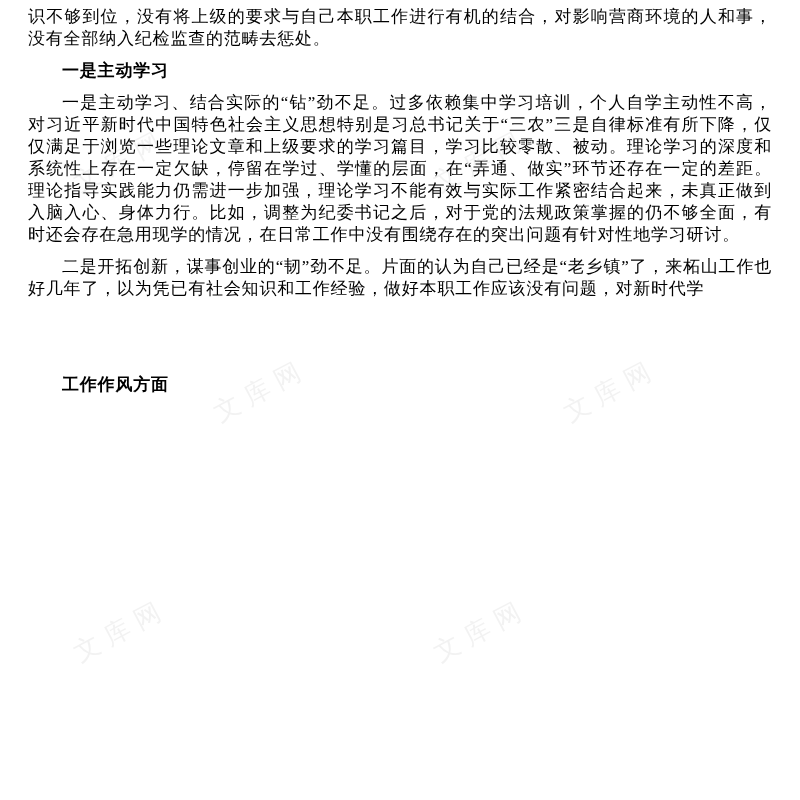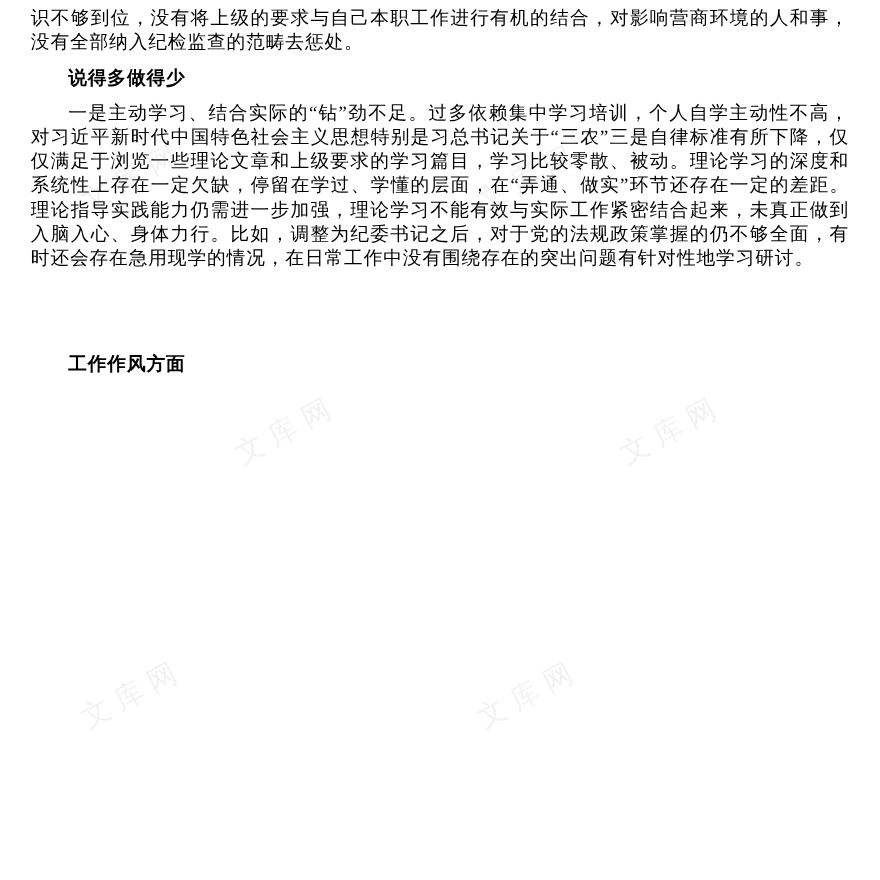--- a/index.html
+++ b/index.html
@@ -72,23 +72,24 @@
   <span class="watermark wm2">文库网</span>
   <span class="watermark wm3">文库网</span>
   <span class="watermark wm4">文库网</span>
   <span class="watermark wm5">文库网</span>
   <span class="watermark wm6">文库网</span>
 
   <p class="para cont">识不够到位，没有将上级的要求与自己本职工作进行有机的结合，对影响营商环境的人和事，没有全部纳入纪检监查的范畴去惩处。</p>
 
 
 
-  <p class="heading">说得多做得少</p>
+  <p class="heading">一是主动学习</p>
 
   <p class="para">一是主动学习、结合实际的“钻”劲不足。过多依赖集中学习培训，个人自学主动性不高，对习近平新时代中国特色社会主义思想特别是习总书记关于“三农”三是自律标准有所下降，仅仅满足于浏览一些理论文章和上级要求的学习篇目，学习比较零散、被动。理论学习的深度和系统性上存在一定欠缺，停留在学过、学懂的层面，在“弄通、做实”环节还存在一定的差距。理论指导实践能力仍需进一步加强，理论学习不能有效与实际工作紧密结合起来，未真正做到入脑入心、身体力行。比如，调整为纪委书记之后，对于党的法规政策掌握的仍不够全面，有时还会存在急用现学的情况，在日常工作中没有围绕存在的突出问题有针对性地学习研讨。</p>
 
+  <p class="para">二是开拓创新，谋事创业的“韧”劲不足。片面的认为自己已经是“老乡镇”了，来柘山工作也好几年了，以为凭已有社会知识和工作经验，做好本职工作应该没有问题，对新时代学</p>
 
   <div class="page-gap"></div>
 
 
   <p class="heading second">工作作风方面</p>
 
 </div>
 
 </body></html>

